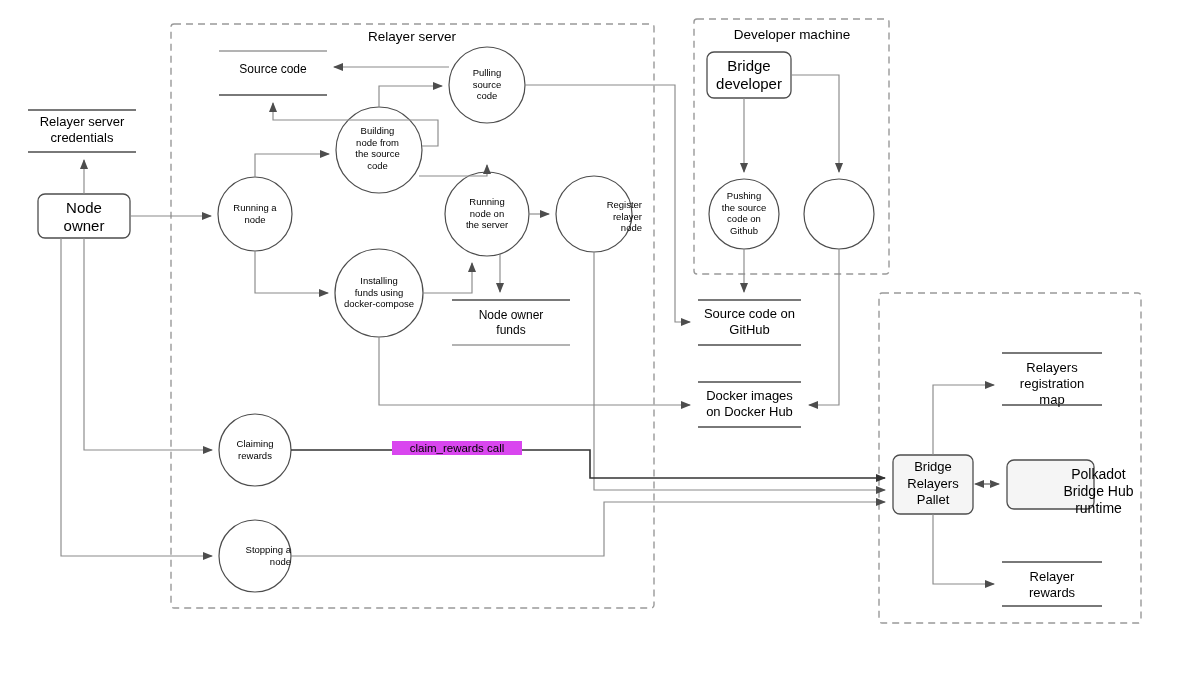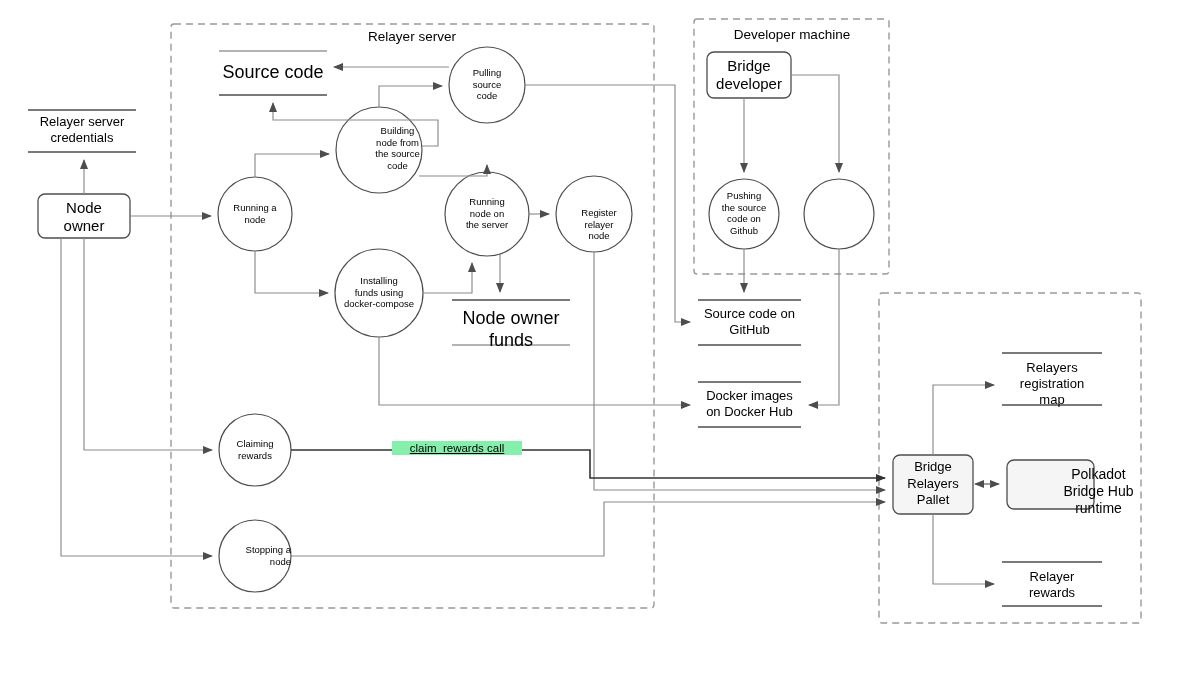--- a/index.html
+++ b/index.html
@@ -25,25 +25,25 @@
     position: absolute;
     text-align: center;
     color: #000000;
     line-height: 1.22;
     white-space: pre-line;
     pointer-events: none;
   }
   .t-container { font-size: 13.5px; }
   .t-proc-lg   { font-size: 13px; }
   .t-proc-sm   { font-size: 9.5px; }
-  .t-store-lg  { font-size: 18px; }
+  .t-store-lg  { font-size: 12px; }
   .t-store-md  { font-size: 13px; }
   .t-ext-lg    { font-size: 15px; }
   .t-ext-sm    { font-size: 14px; margin-left: 48px; }
-  .t-edge      { font-size: 11.5px; background:#86efac; padding:0 3px;text-decoration:underline; }
+  .t-edge      { font-size: 11.5px; background:#d946ef; padding:0 3px; }
 </style>
 </head>
 <body>
 
 <div id="canvas">
 
   <svg class="layer" xmlns="http://www.w3.org/2000/svg">
     <defs>
       <marker id="ah" markerWidth="10" markerHeight="8" refX="9" refY="4" orient="auto" markerUnits="userSpaceOnUse">
         <path d="M0,0 L10,4 L0,8 z" fill="#4d4d4d"></path>
@@ -145,30 +145,30 @@
   <div class="lbl t-proc-lg" style="left:893px; top:459px; width:80px; line-height:1.28;">Bridge
 Relayers
 Pallet</div>
   <div class="lbl t-ext-sm" style="left:1007px; top:466px; width:87px;">Polkadot
 Bridge Hub
 runtime</div>
 
   <div class="lbl t-proc-sm" style="left:449px; top:67px; width:76px;">Pulling
 source
 code</div>
-  <div class="lbl t-proc-sm" style="left:356px; top:125px; width:83px;">Building
+  <div class="lbl t-proc-sm" style="left:336px; top:125px; width:83px;">Building
 node from
 the source
 code</div>
   <div class="lbl t-proc-sm" style="left:218px; top:202px; width:74px;">Running a
 node</div>
   <div class="lbl t-proc-sm" style="left:445px; top:196px; width:84px;">Running
 node on
 the server</div>
-  <div class="lbl t-proc-sm" style="left:556px; top:207px; width:86px;">Register
+  <div class="lbl t-proc-sm" style="left:556px; top:199px; width:86px;text-align:right;">Register
 relayer
 node</div>
   <div class="lbl t-proc-sm" style="left:335px; top:275px; width:88px;">Installing
 funds using
 docker-compose</div>
   <div class="lbl t-proc-sm" style="left:219px; top:438px; width:72px;">Claiming
 rewards</div>
   <div class="lbl t-proc-sm" style="left:219px; top:544px; width:72px;text-align:right;">Stopping a
 node</div>
   <div class="lbl t-proc-sm" style="left:709px; top:190px; width:70px;">Pushing

